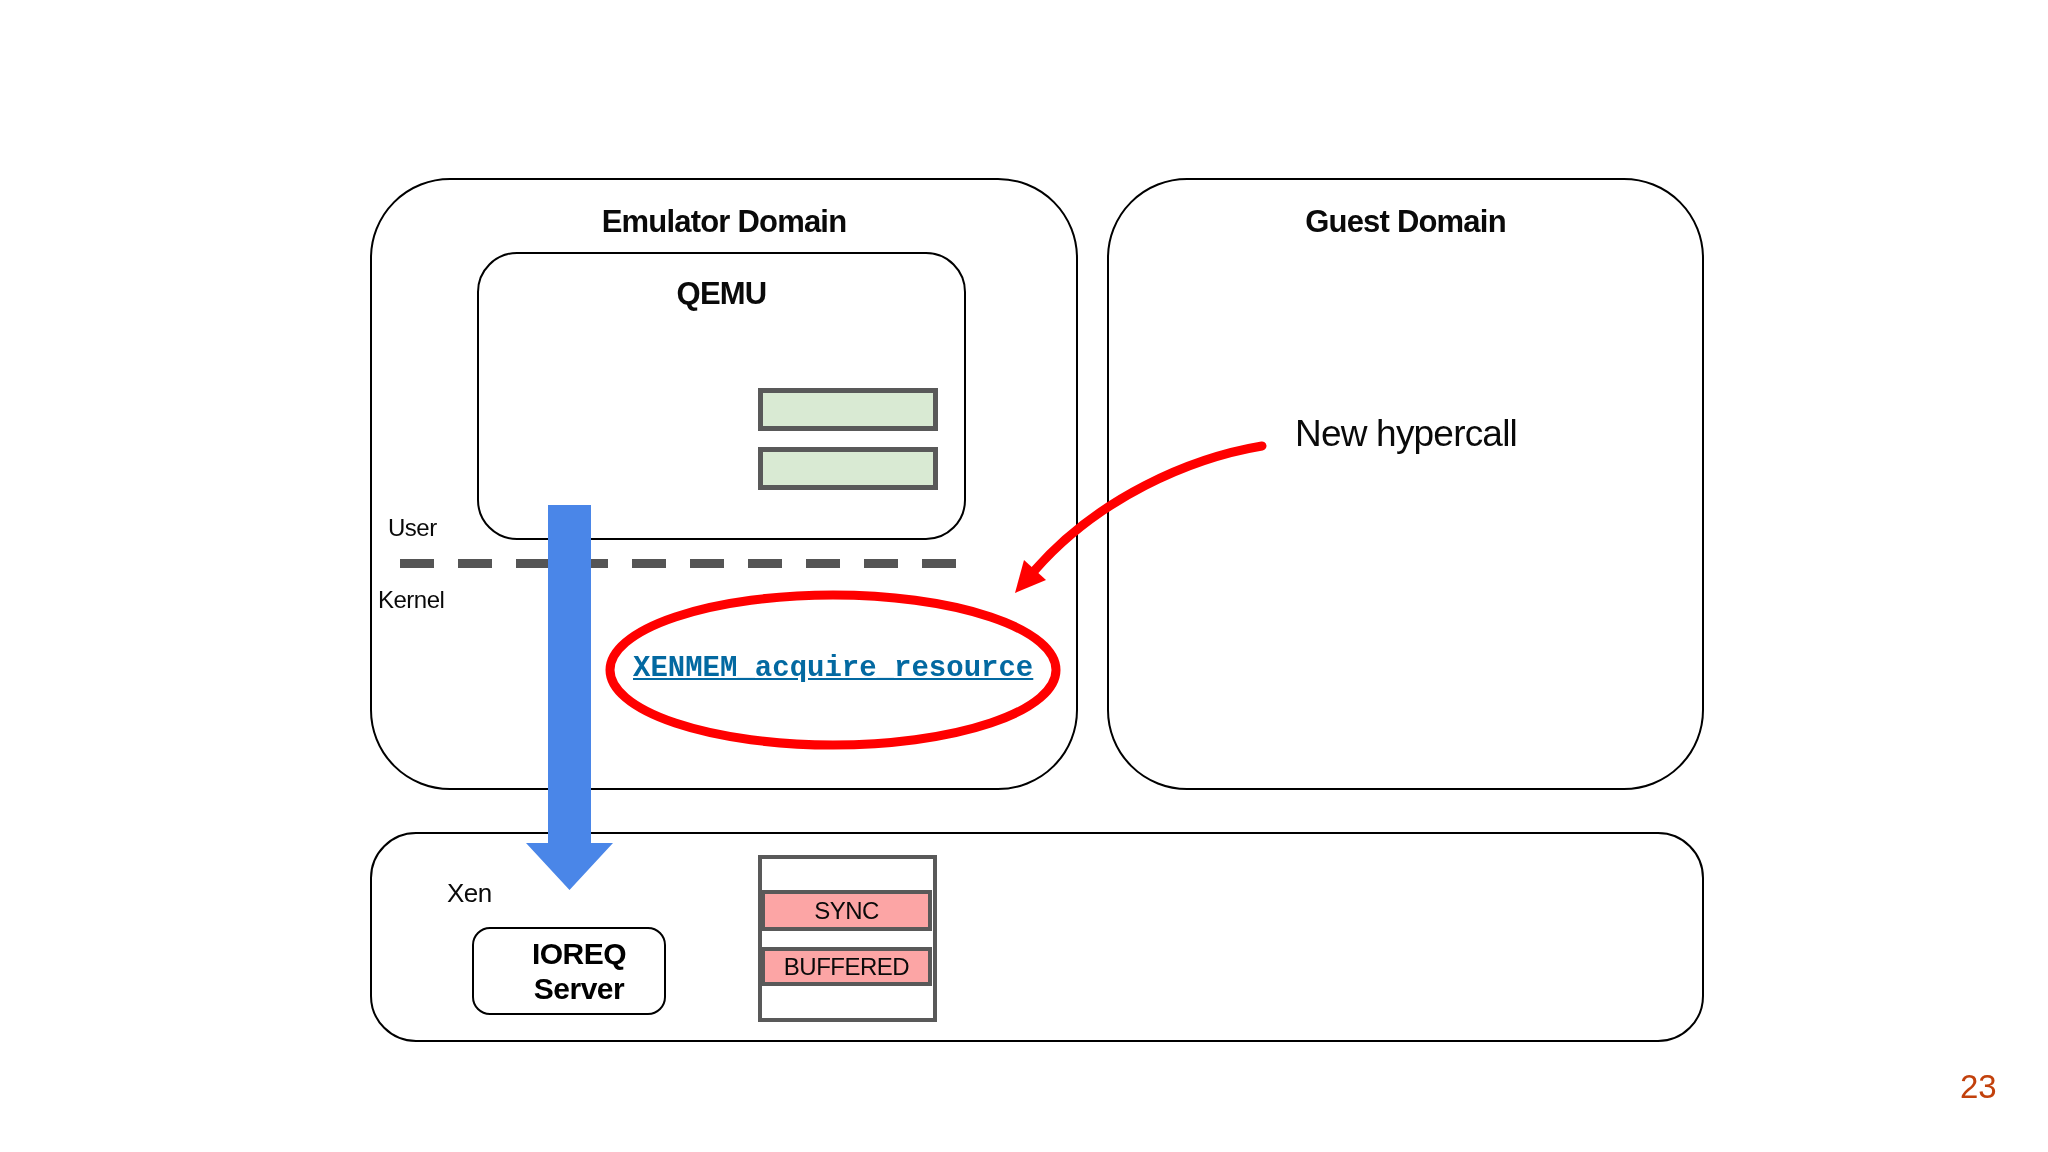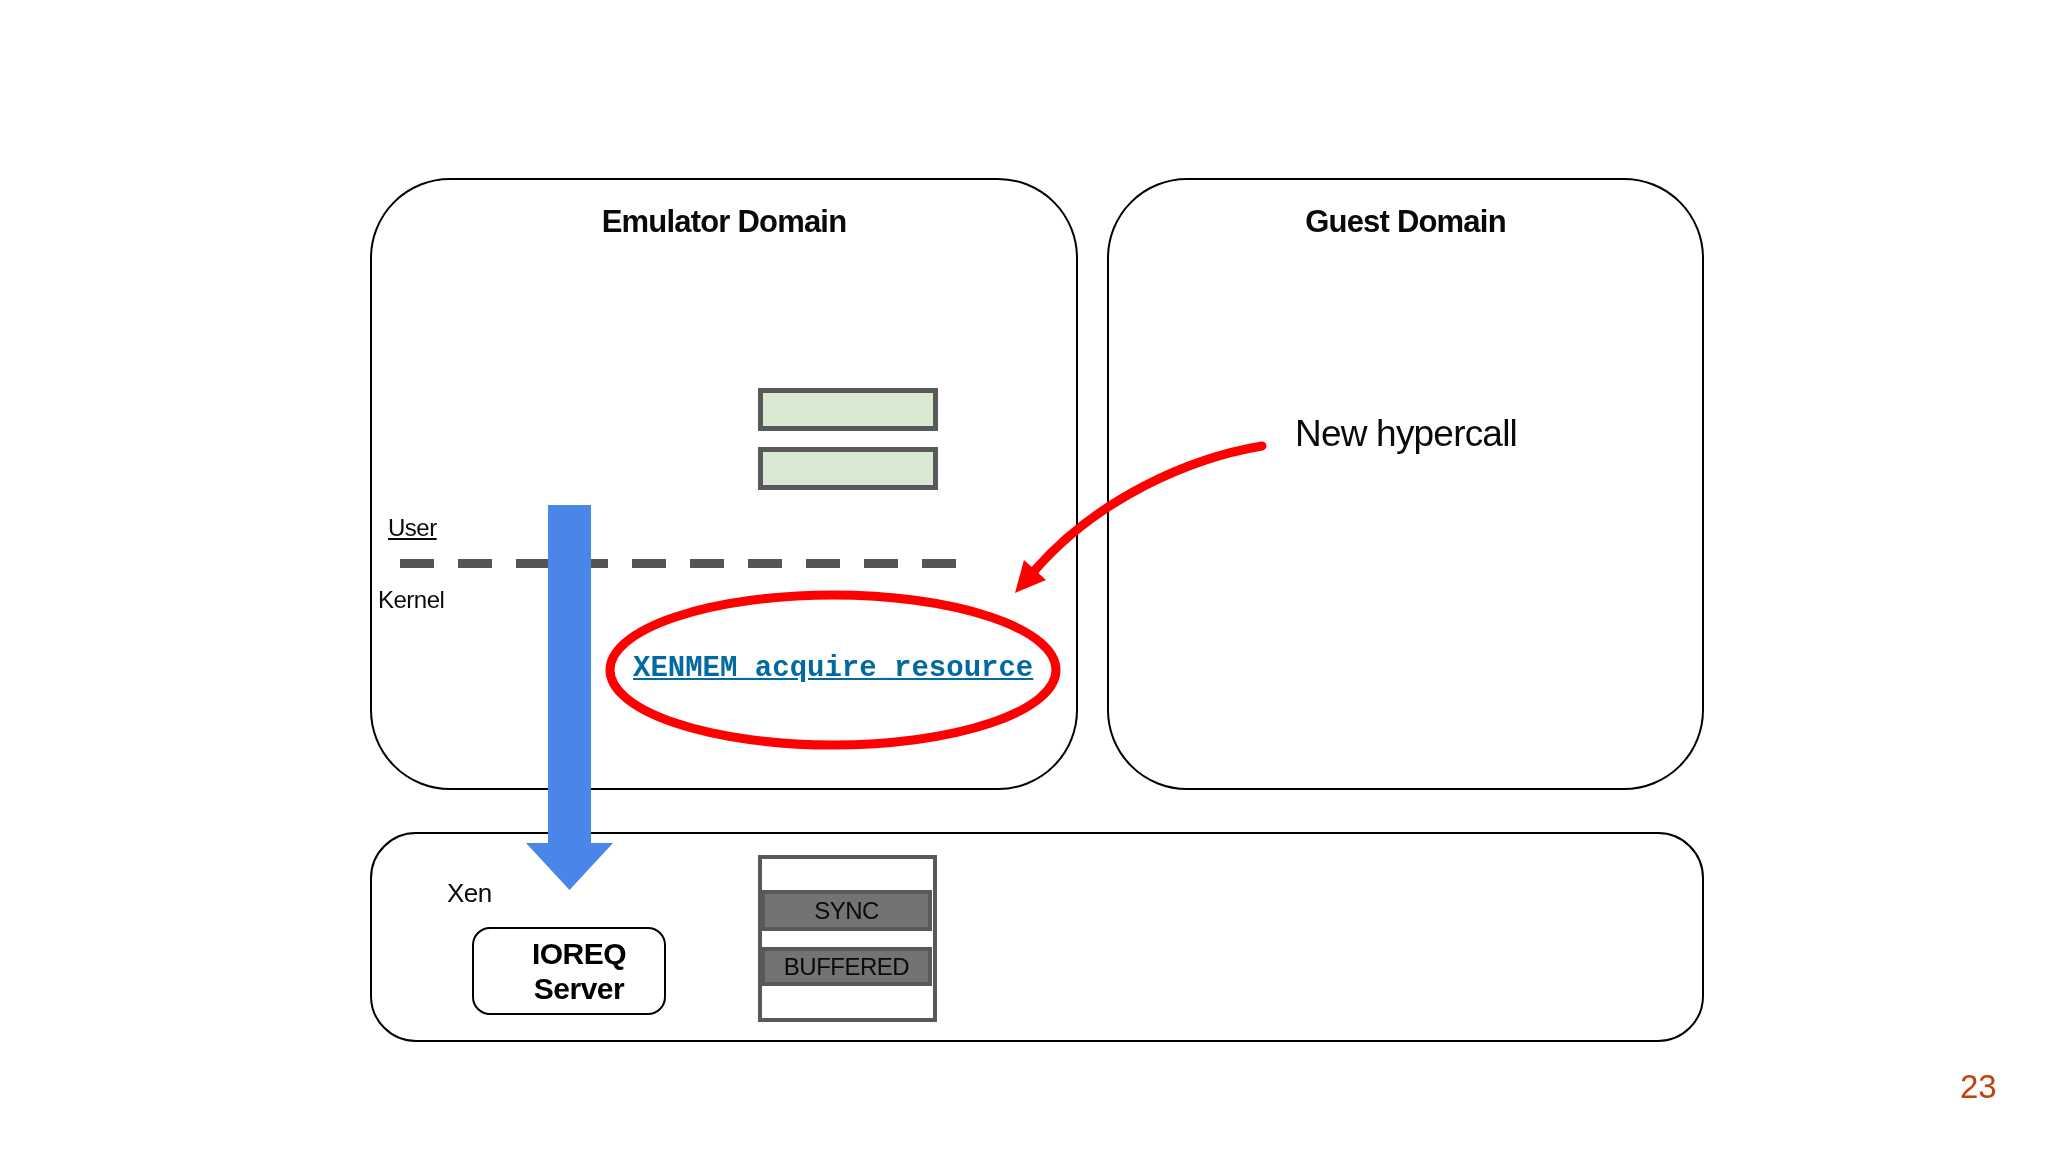--- a/index.html
+++ b/index.html
@@ -44,21 +44,21 @@
   .page-slot{
     position:absolute;
     width:180px;height:43px;
     background:#d9ead3;border:5px solid #595959;
     box-sizing:border-box;
   }
   .slot-1{left:758px;top:388px;}
   .slot-2{left:758px;top:447px;}
   
   .priv-label{font-size:24px;letter-spacing:-0.5px;color:#0a0a0a;white-space:nowrap;}
-  .user-label{left:388px;top:514px;text-decoration:underline;}
+  .user-label{left:388px;top:514px;}
   .kernel-label{left:378px;top:586px;}
   .dashed-line{
     left:400px;top:559px;width:570px;height:9px;
     background:repeating-linear-gradient(to right,#555 0px,#555 34px,transparent 34px,transparent 58px);
   }
   
   .xenmem-text{
     left:633px;top:652px;width:400px;
     font-family:"Liberation Mono","DejaVu Sans Mono",monospace;
     font-weight:bold;font-size:29px;
@@ -79,21 +79,21 @@
   
   .channel-stack{
     position:absolute;
     left:758px;top:855px;width:179px;height:167px;
     background:#fff;border:4px solid #595959;box-sizing:border-box;
   }
   .channel-row{
     box-sizing:border-box;
     margin:0 0 0 0;
     width:171px;height:41px;
-    background:#737373;border:4px solid #595959;
+    background:#fca5a5;border:4px solid #595959;
     display:flex;align-items:center;justify-content:center;
     font-size:24px;letter-spacing:-0.5px;color:#0a0a0a;
   }
   .row-sync{position:absolute;left:-1px;top:31px;}
   .row-buffered{position:absolute;left:-1px;top:88px;height:39px;}
   .overlay{left:0;top:0;width:2048px;height:1152px;pointer-events:none;}
 </style>
 </head>
 <body>
 
@@ -101,20 +101,23 @@
 
 
   <div class="box domain-box emulator-box">
     <div class="box-label">Emulator Domain</div>
   </div>
 
   <div class="box domain-box guest-box">
     <div class="box-label">Guest Domain</div>
   </div>
 
+  <div class="box qemu-box">
+    <div class="box-label">QEMU</div>
+  </div>
 
   <div class="page-slot slot-1"></div>
   <div class="page-slot slot-2"></div>
 
   <div class="abs priv-label user-label">User</div>
   <div class="abs dashed-line"></div>
   <div class="abs priv-label kernel-label">Kernel</div>
 
   <div class="abs xenmem-text">XENMEM_acquire_resource</div>
 

